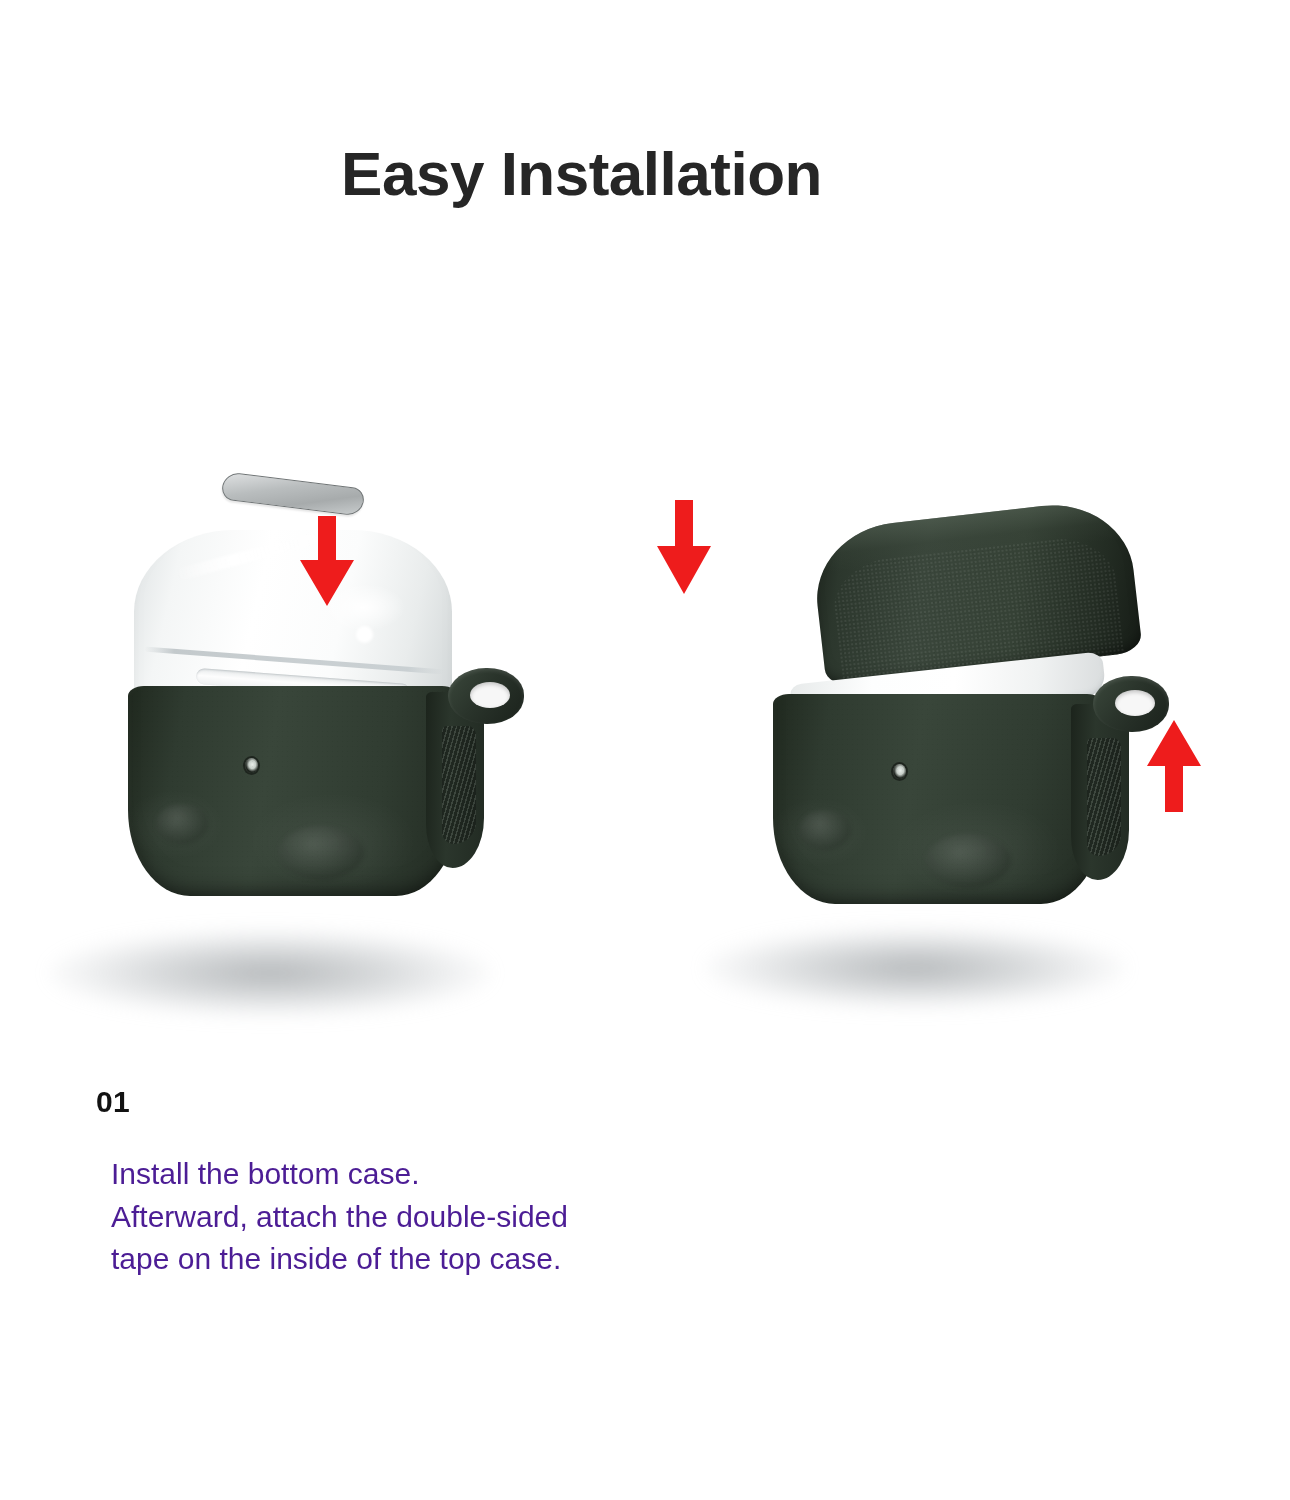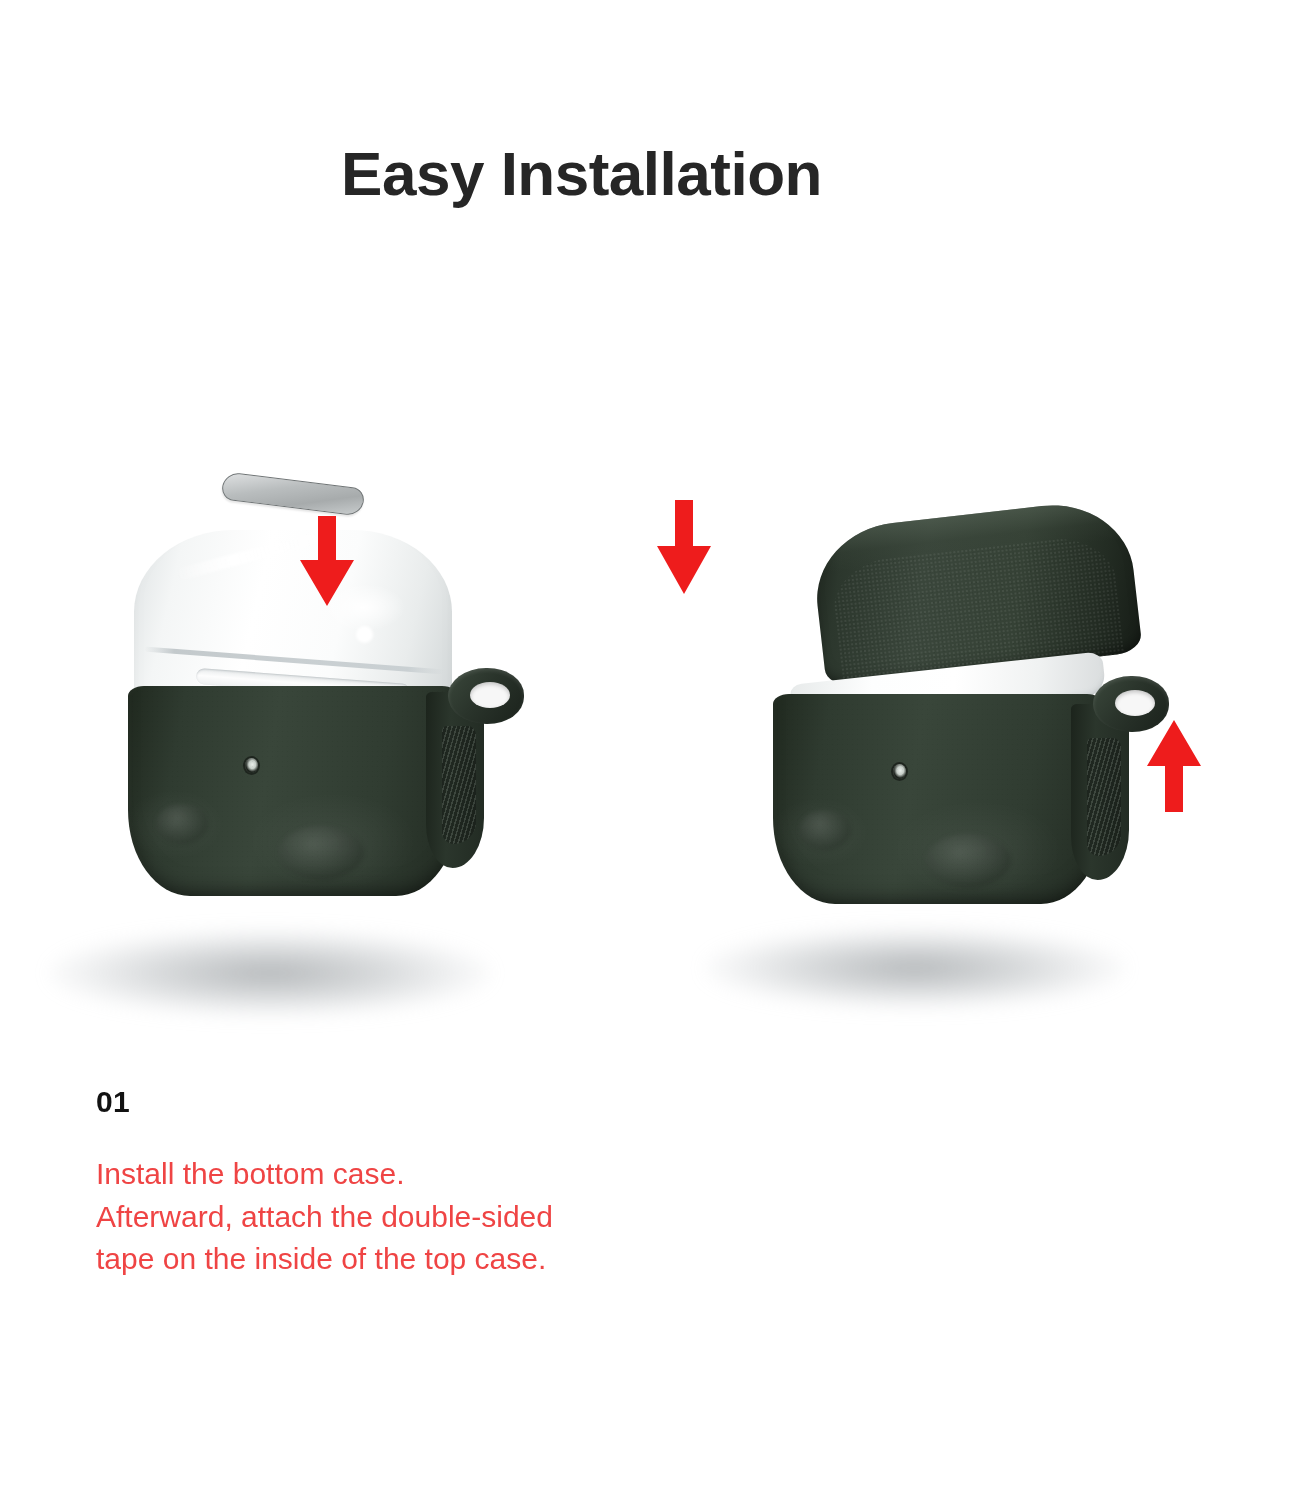--- a/index.html
+++ b/index.html
@@ -297,23 +297,23 @@
   .step-number {
     font-size: 30px;
     font-weight: 700;
     color: #121212;
     letter-spacing: 0.2px;
     margin: 0 0 34px 0;
   }
   .step-body {
     font-size: 30px;
     line-height: 1.42;
-    color: #ef4444;
+    color: #4c1d95;
     font-weight: 400;
-    margin: 0;
+    margin: 15px;
     white-space: pre-line;
   }
 </style>
 </head>
 <body>
 
 <h1 class="page-title">Easy Installation</h1>
 
 <div class="steps">
 

